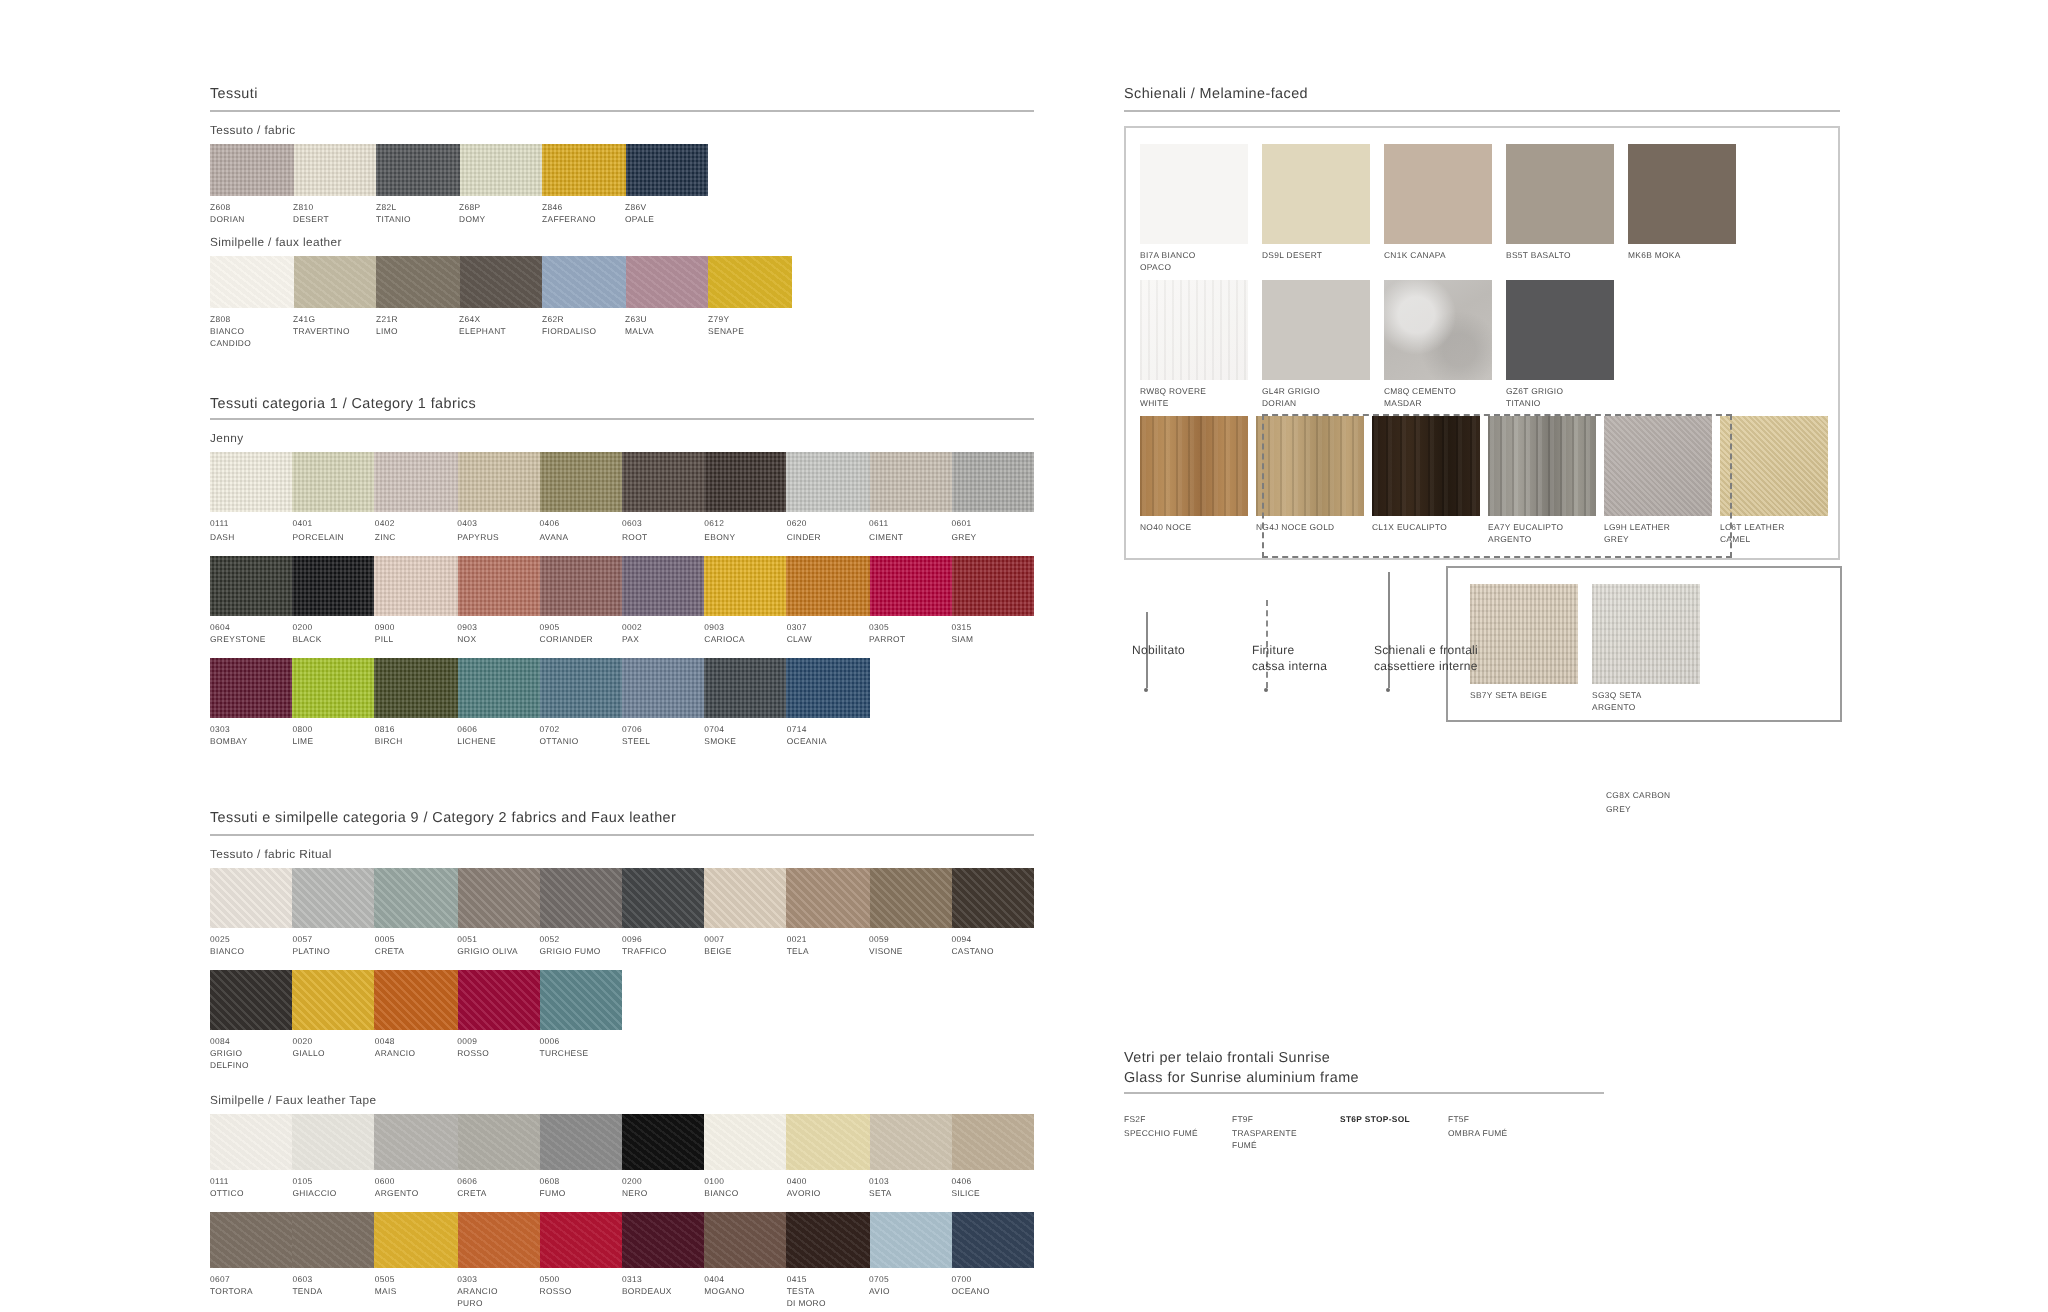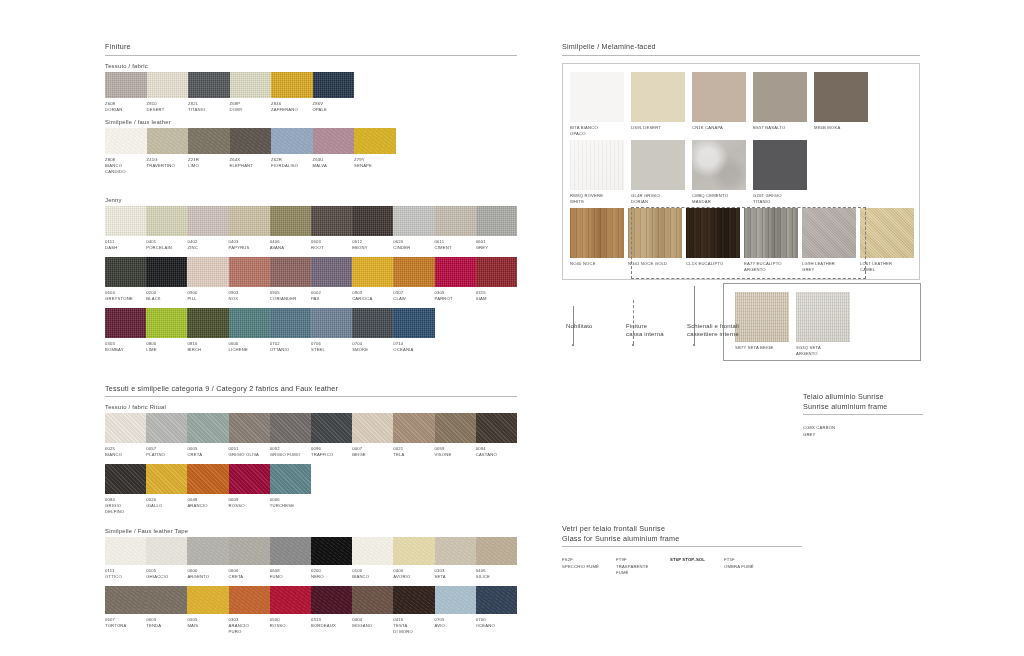--- a/index.html
+++ b/index.html
@@ -159,21 +159,21 @@
   }
 </style>
 </head>
 <body>
 
 <div class="page">
 
   <div class="col-left">
 
     <div>
-      <div class="sec-title">Finiture</div>
+      <div class="sec-title">Tessuti</div>
       <div class="sub-title first">Tessuto / fabric</div>
       <div class="strip" id="ec-fab-chips">
           <div class="sw">
             <span class="chip tex-fabric" style="width: 41.5px; height: 26px; background-color: rgb(184, 172, 166);"></span>
           </div>
           <div class="sw">
             <span class="chip tex-fabric" style="width: 41.5px; height: 26px; background-color: rgb(232, 226, 210);"></span>
           </div>
           <div class="sw">
             <span class="chip tex-fabric" style="width: 41.5px; height: 26px; background-color: rgb(78, 81, 84);"></span>
@@ -240,20 +240,21 @@
           <div class="lab" style="width: 41.5px;">Z62R
 FIORDALISO</div>
           <div class="lab" style="width: 41.5px;">Z63U
 MALVA</div>
           <div class="lab" style="width: 41.5px;">Z79Y
 SENAPE</div>
         </div>
     </div>
 
     <div style="margin-top:22px;">
+      <div class="sec-title">Tessuti categoria 1 / Category 1 fabrics</div>
       <div class="sub-title first">Jenny</div>
       <div class="strip" id="c1r1-chips">
           <div class="sw">
             <span class="chip tex-fabric" style="width: 41.2px; height: 30px; background-color: rgb(241, 237, 223);"></span>
           </div>
           <div class="sw">
             <span class="chip tex-fabric" style="width: 41.2px; height: 30px; background-color: rgb(214, 213, 184);"></span>
           </div>
           <div class="sw">
             <span class="chip tex-fabric" style="width: 41.2px; height: 30px; background-color: rgb(207, 194, 187);"></span>
@@ -598,21 +599,21 @@
 DI MORO</div>
           <div class="lab" style="width: 41.2px;">0705
 AVIO</div>
           <div class="lab" style="width: 41.2px;">0700
 OCEANO</div>
         </div>
     </div>
   </div>
 
   <div class="col-right">
-    <div class="sec-title">Similpelle / Melamine-faced</div>
+    <div class="sec-title">Schienali / Melamine-faced</div>
 
     <div class="nob-box" id="nob-box">
       <div class="nob-row" id="nob-r1">
           <div class="nob-cell">
             <span class="nob-chip " style="background-color: rgb(246, 245, 243);"></span>
             <div class="nob-lab">BI7A BIANCO
 OPACO</div>
           </div>
           <div class="nob-cell">
             <span class="nob-chip " style="background-color: rgb(224, 215, 188);"></span>
@@ -707,22 +708,20 @@
   <div class="lead-dot" style="left:693px;top:344px;"></div>
 
   <div class="callout-lab" style="left:566px;top:322px;">Nobilitato</div>
   <div class="callout-lab" style="left:626px;top:322px;">Finiture
 cassa interna</div>
   <div class="callout-lab" style="left:687px;top:322px;">Schienali e frontali
 cassettiere interne</div>
 
 
   <div style="position:absolute;left:803px;top:392px;width:120px;">
-    <div class="sec-title">Telaio alluminio Sunrise
-Sunrise aluminium frame</div>
     <div class="grid-free" id="frame-items">
         <div class="free-cell"><span class="chip " style="width: 46px; height: 46px; background-color: rgb(47, 46, 47);"></span><div class="free-lab" style="width: 48px;">CG8X CARBON
 GREY</div></div>
       </div>
   </div>
 
   <div style="position:absolute;left:562px;top:524px;width:240px;">
     <div class="sec-title">Vetri per telaio frontali Sunrise
 Glass for Sunrise aluminium frame</div>
     <div class="grid-free" id="glass-items">

